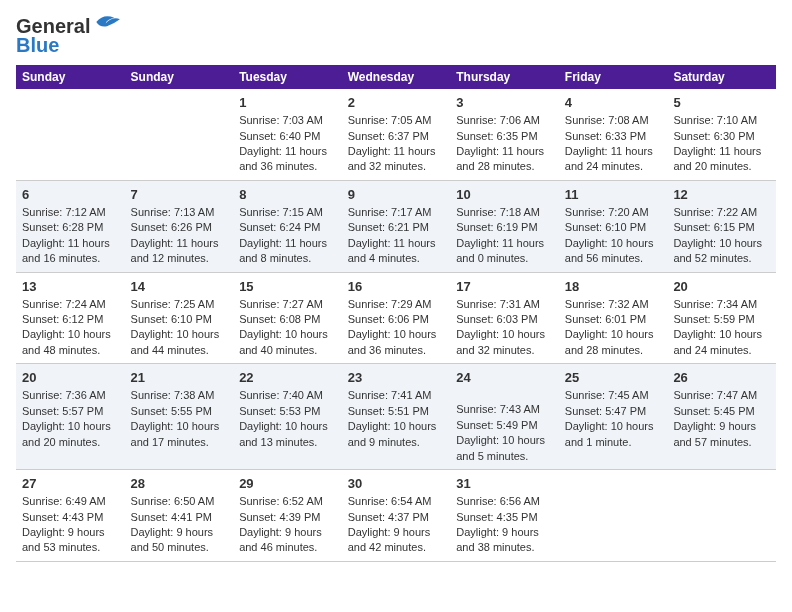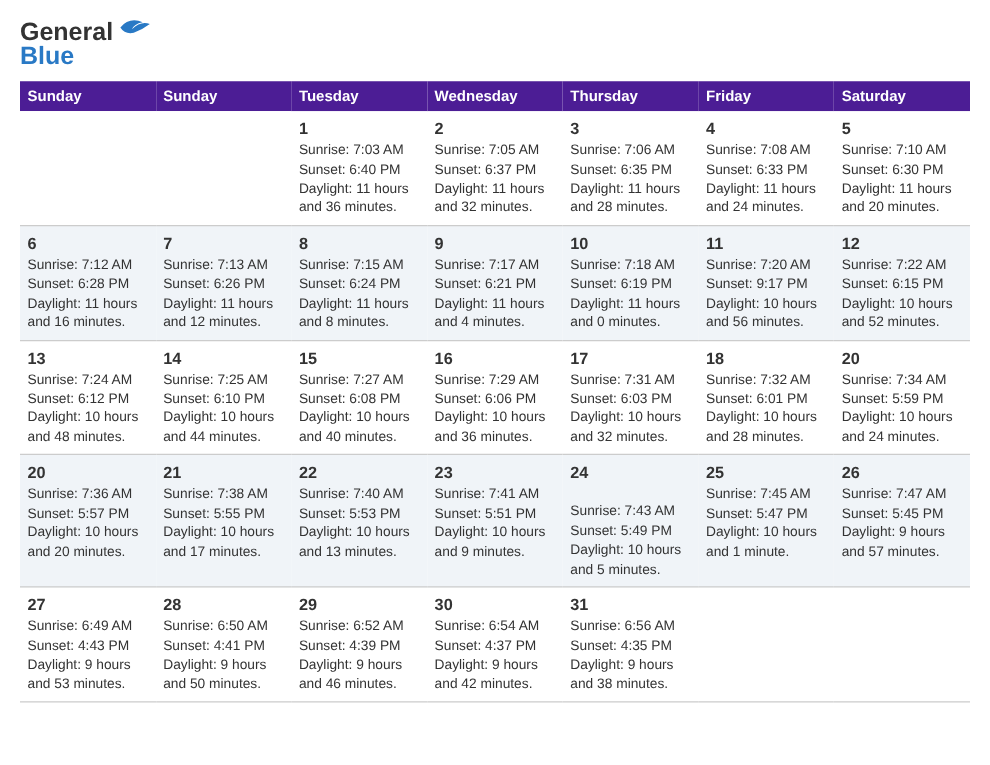--- a/index.html
+++ b/index.html
@@ -173,21 +173,21 @@
         </td>
         <td>
           <span class="day-num">10</span>
           <div class="day-info" style="white-space: pre-line;">Sunrise: 7:18 AM
 Sunset: 6:19 PM
 Daylight: 11 hours and 0 minutes.</div>
         </td>
         <td>
           <span class="day-num">11</span>
           <div class="day-info" style="white-space: pre-line;">Sunrise: 7:20 AM
-Sunset: 9:17 PM
+Sunset: 6:10 PM
 Daylight: 10 hours and 56 minutes.</div>
         </td>
         <td>
           <span class="day-num">12</span>
           <div class="day-info" style="white-space: pre-line;">Sunrise: 7:22 AM
 Sunset: 6:15 PM
 Daylight: 10 hours and 52 minutes.</div>
         </td>
       </tr>
       <tr>

